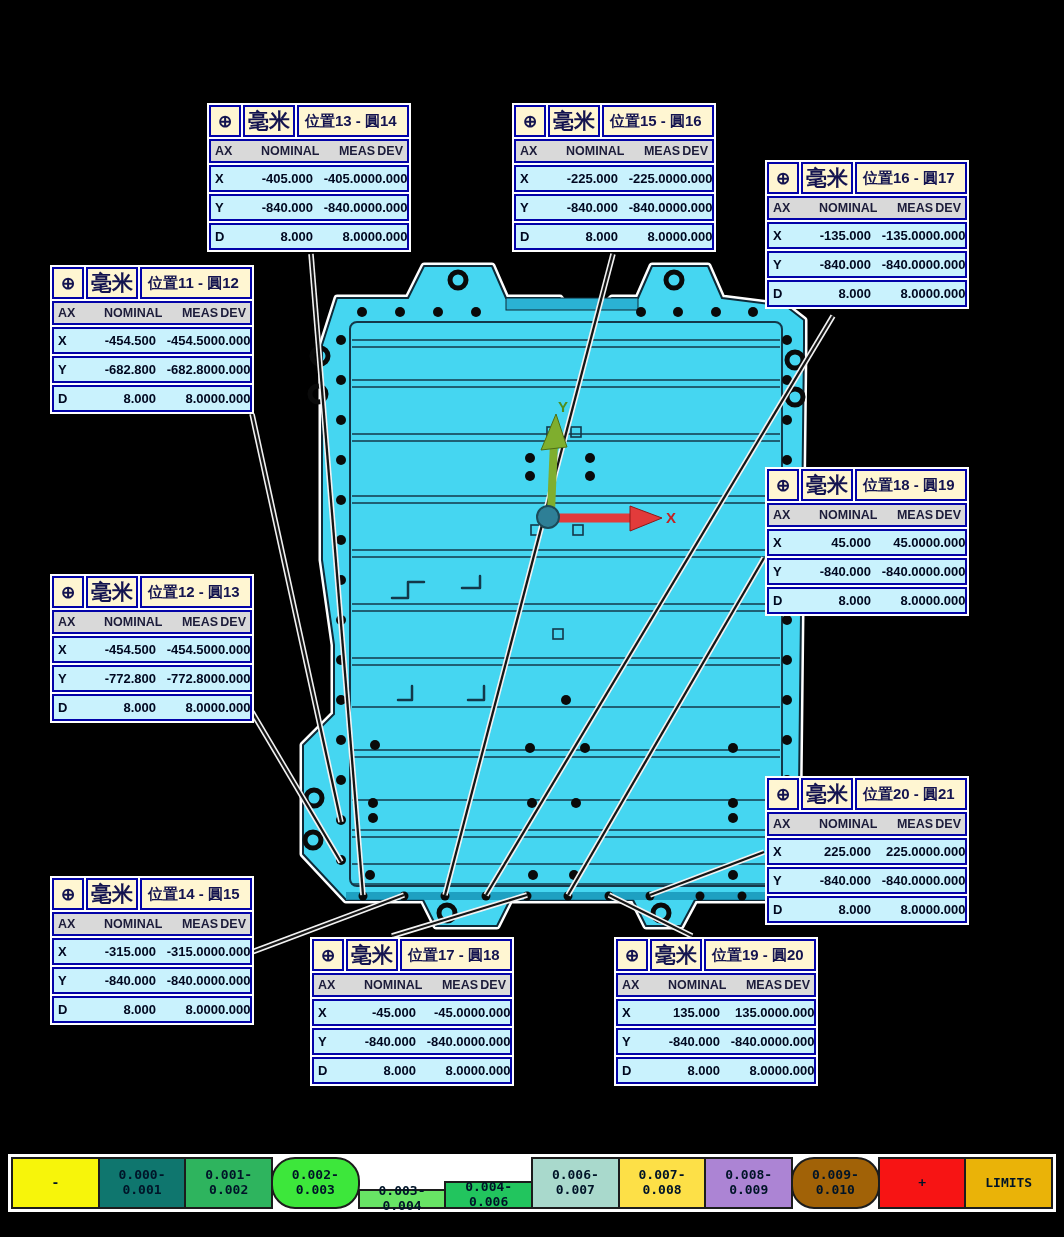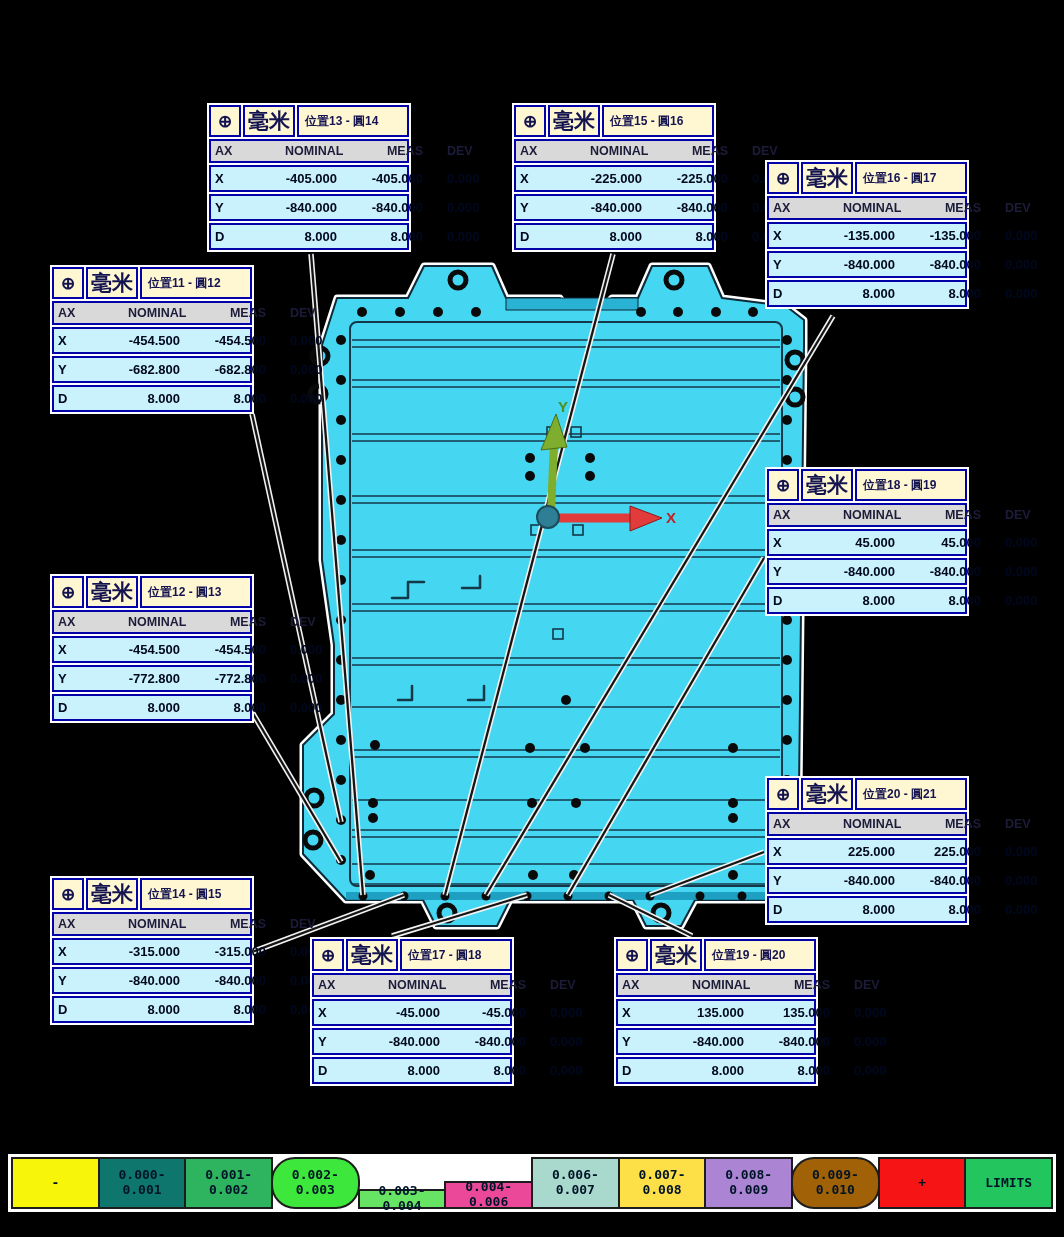--- a/index.html
+++ b/index.html
@@ -10,24 +10,24 @@
 
   
   .callout{position:absolute;width:204px;background:#fff;padding:2px;
            box-sizing:border-box;}
   .callout .hdr{display:flex;gap:2px;}
   .hdr-cell{background:#FFF6D2;border:2px solid #0202A8;box-sizing:border-box;
             height:32px;display:flex;align-items:center;color:#141450;
             font-weight:bold;}
   .hdr-icon{width:32px;justify-content:center;font-size:17px;}
   .hdr-unit{width:52px;justify-content:center;font-size:21px;}
-  .hdr-title{flex:1;padding-left:6px;font-size:12px;}
+  .hdr-title{flex:1;padding-left:6px;font-size:15px;}
   .colhdr,.datarow{display:grid;grid-template-columns:26px 72px 62px 1fr;
             box-sizing:border-box;border:2px solid #0202A8;margin-top:2px;
-            align-items:center;font-weight:bold;padding:0 4px;gap:24px;}
+            align-items:center;font-weight:bold;padding:0 4px;}
   .colhdr{background:#D9D9D9;height:24px;font-size:12.5px;color:#1c1c3a;}
   .datarow{background:#C9F2FD;height:27px;font-size:13px;color:#000820;}
   .c-ax{text-align:left;}
   .c-nom,.c-meas,.c-dev{text-align:right;}
   .colhdr .c-nom{text-align:left;padding-left:20px;}
 
   
   #legend{position:absolute;left:8px;top:1154px;width:1048px;height:58px;
           background:#fff;padding:3px;box-sizing:border-box;display:flex;}
   .leg-cell{flex:1;border:2px solid #1c1c1c;box-sizing:border-box;
@@ -506,25 +506,25 @@
 <div id="legend">
     <div class="leg-cell" style="background: rgb(247, 245, 10);">-</div>
     <div class="leg-cell" style="background: #0f766e;">0.000-
 0.001</div>
     <div class="leg-cell" style="background: rgb(46, 180, 94);">0.001-
 0.002</div>
     <div class="leg-cell" style="background: rgb(61, 231, 59); border-radius: 24px;">0.002-
 0.003</div>
     <div class="leg-cell" style="background: rgb(104, 228, 101); margin-top: 32px;">0.003-
 0.004</div>
-    <div class="leg-cell" style="background: #ec4899; margin-top: 24px;">0.004-
+    <div class="leg-cell" style="background: #22c55e; margin-top: 24px;">0.004-
 0.006</div>
     <div class="leg-cell" style="background: rgb(169, 217, 204);">0.006-
 0.007</div>
     <div class="leg-cell" style="background: #fde047;">0.007-
 0.008</div>
     <div class="leg-cell" style="background: rgb(172, 132, 212);">0.008-
 0.009</div>
     <div class="leg-cell" style="background: #a16207; border-radius: 23px;">0.009-
 0.010</div>
     <div class="leg-cell" style="background: rgb(247, 20, 20);">+</div>
-    <div class="leg-cell" style="background: #22c55e;">LIMITS</div>
+    <div class="leg-cell" style="background: #eab308;">LIMITS</div>
   </div>
 
 </body></html>

